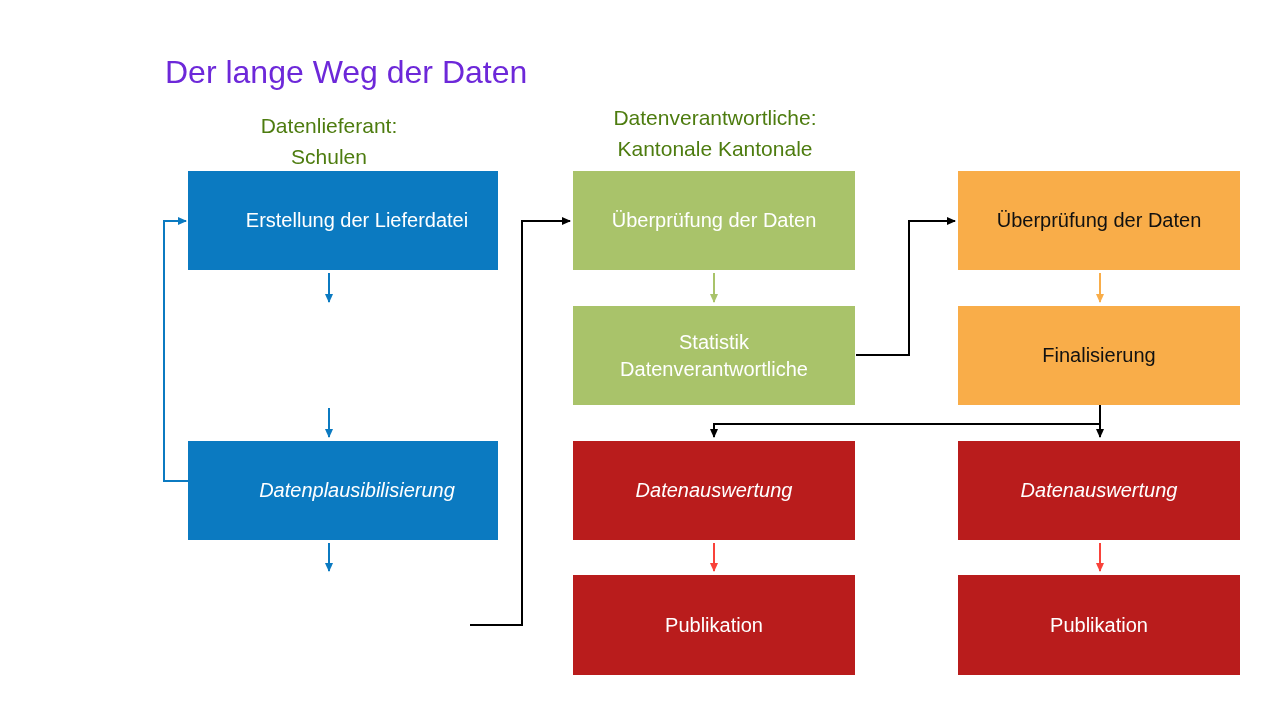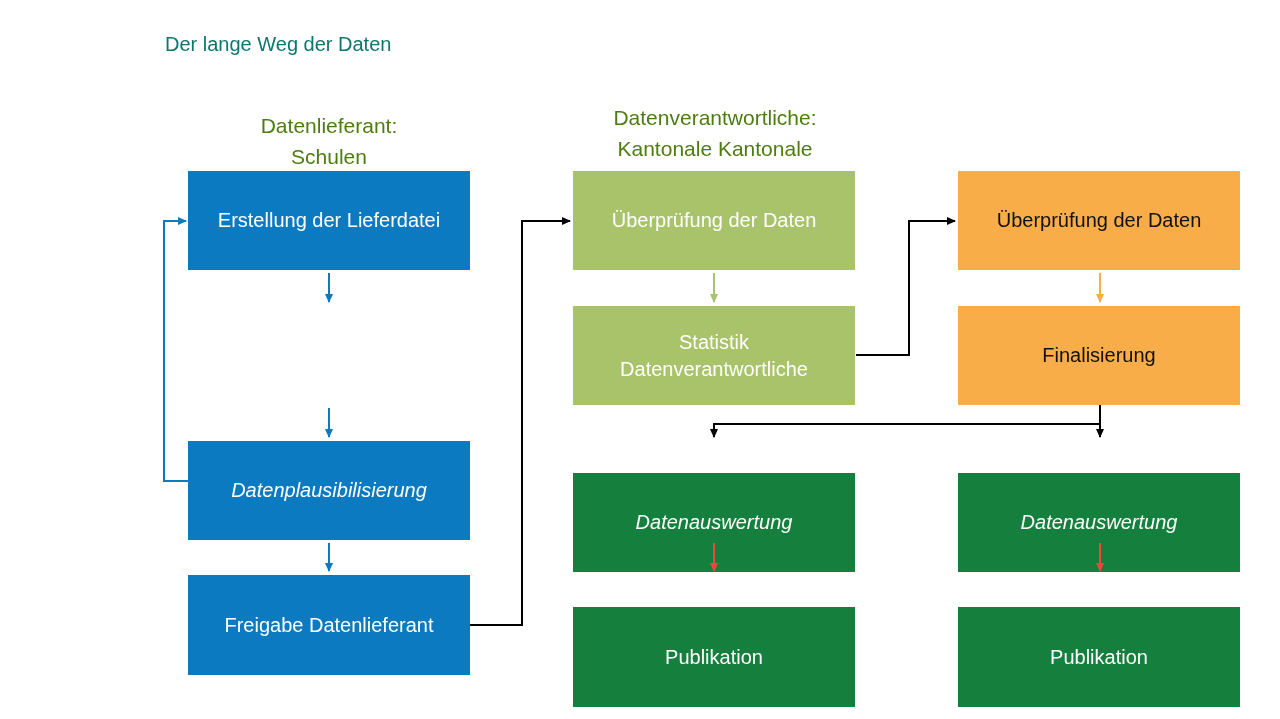--- a/index.html
+++ b/index.html
@@ -1,52 +1,51 @@
 <!DOCTYPE html>
 <html><head>
 <meta charset="utf-8">
 <style>
   html,body{margin:0;padding:0;background:#ffffff;}
   body{font-family:"Liberation Sans","DejaVu Sans",sans-serif;}
   #slide{position:relative;width:1280px;height:719px;background:#ffffff;overflow:hidden;}
 
-  .title{position:absolute;left:165px;top:24px;font-size:20px;line-height:40px;color:#0f766e;white-space:pre;}
+  .title{position:absolute;left:165px;top:52px;font-size:32px;line-height:40px;color:#6d28d9;white-space:pre;}
 
   .col-header{position:absolute;width:360px;text-align:center;font-size:21px;line-height:31px;color:#4d7c0f;white-space:pre-line;}
   .col-header.c1{left:149px;top:110px;}
   .col-header.c2{left:535px;top:102px;}
   .col-header.c3{left:920px;top:110px;}
 
   .box{position:absolute;width:282px;height:99px;display:flex;align-items:center;justify-content:center;
        text-align:center;font-size:20px;line-height:27px;color:#ffffff;white-space:pre-line;}
-  .blue  {background:#0b7ac1;}
+  .blue  {background:#0b7ac1;padding-left:28px;}
   .green {background:#a9c36a;}
   .orange{background:#f9ad49;color:#111111;}
-  .red   {background:#15803d;margin-top:32px;}
+  .red   {background:#b91c1c;}
 
   .colx1{left:188px;} .colx2{left:573px;} .colx3{left:958px;}
   .rowy1{top:171px;} .rowy2{top:306px;} .rowy3{top:441px;font-style:italic;} .rowy4{top:575px;height:100px;}
 
   svg.wires{position:absolute;left:0;top:0;pointer-events:none;}
 </style>
 </head>
 <body>
 
 <div id="slide">
 
   <div class="title">Der lange Weg der Daten</div>
 
   <div class="col-header c1">Datenlieferant:
 Schulen</div>
   <div class="col-header c2">Datenverantwortliche:
 Kantonale Kantonale</div>
 
   <div class="box blue colx1 rowy1">Erstellung der Lieferdatei</div>
   <div class="box blue colx1 rowy3">Datenplausibilisierung</div>
-  <div class="box blue colx1 rowy4">Freigabe Datenlieferant</div>
 
   <div class="box green colx2 rowy1">Überprüfung der Daten</div>
   <div class="box green colx2 rowy2">Statistik
 Datenverantwortliche</div>
   <div class="box red colx2 rowy3">Datenauswertung</div>
   <div class="box red colx2 rowy4">Publikation</div>
 
   <div class="box orange colx3 rowy1">Überprüfung der Daten</div>
   <div class="box orange colx3 rowy2">Finalisierung</div>
   <div class="box red colx3 rowy3">Datenauswertung</div>

